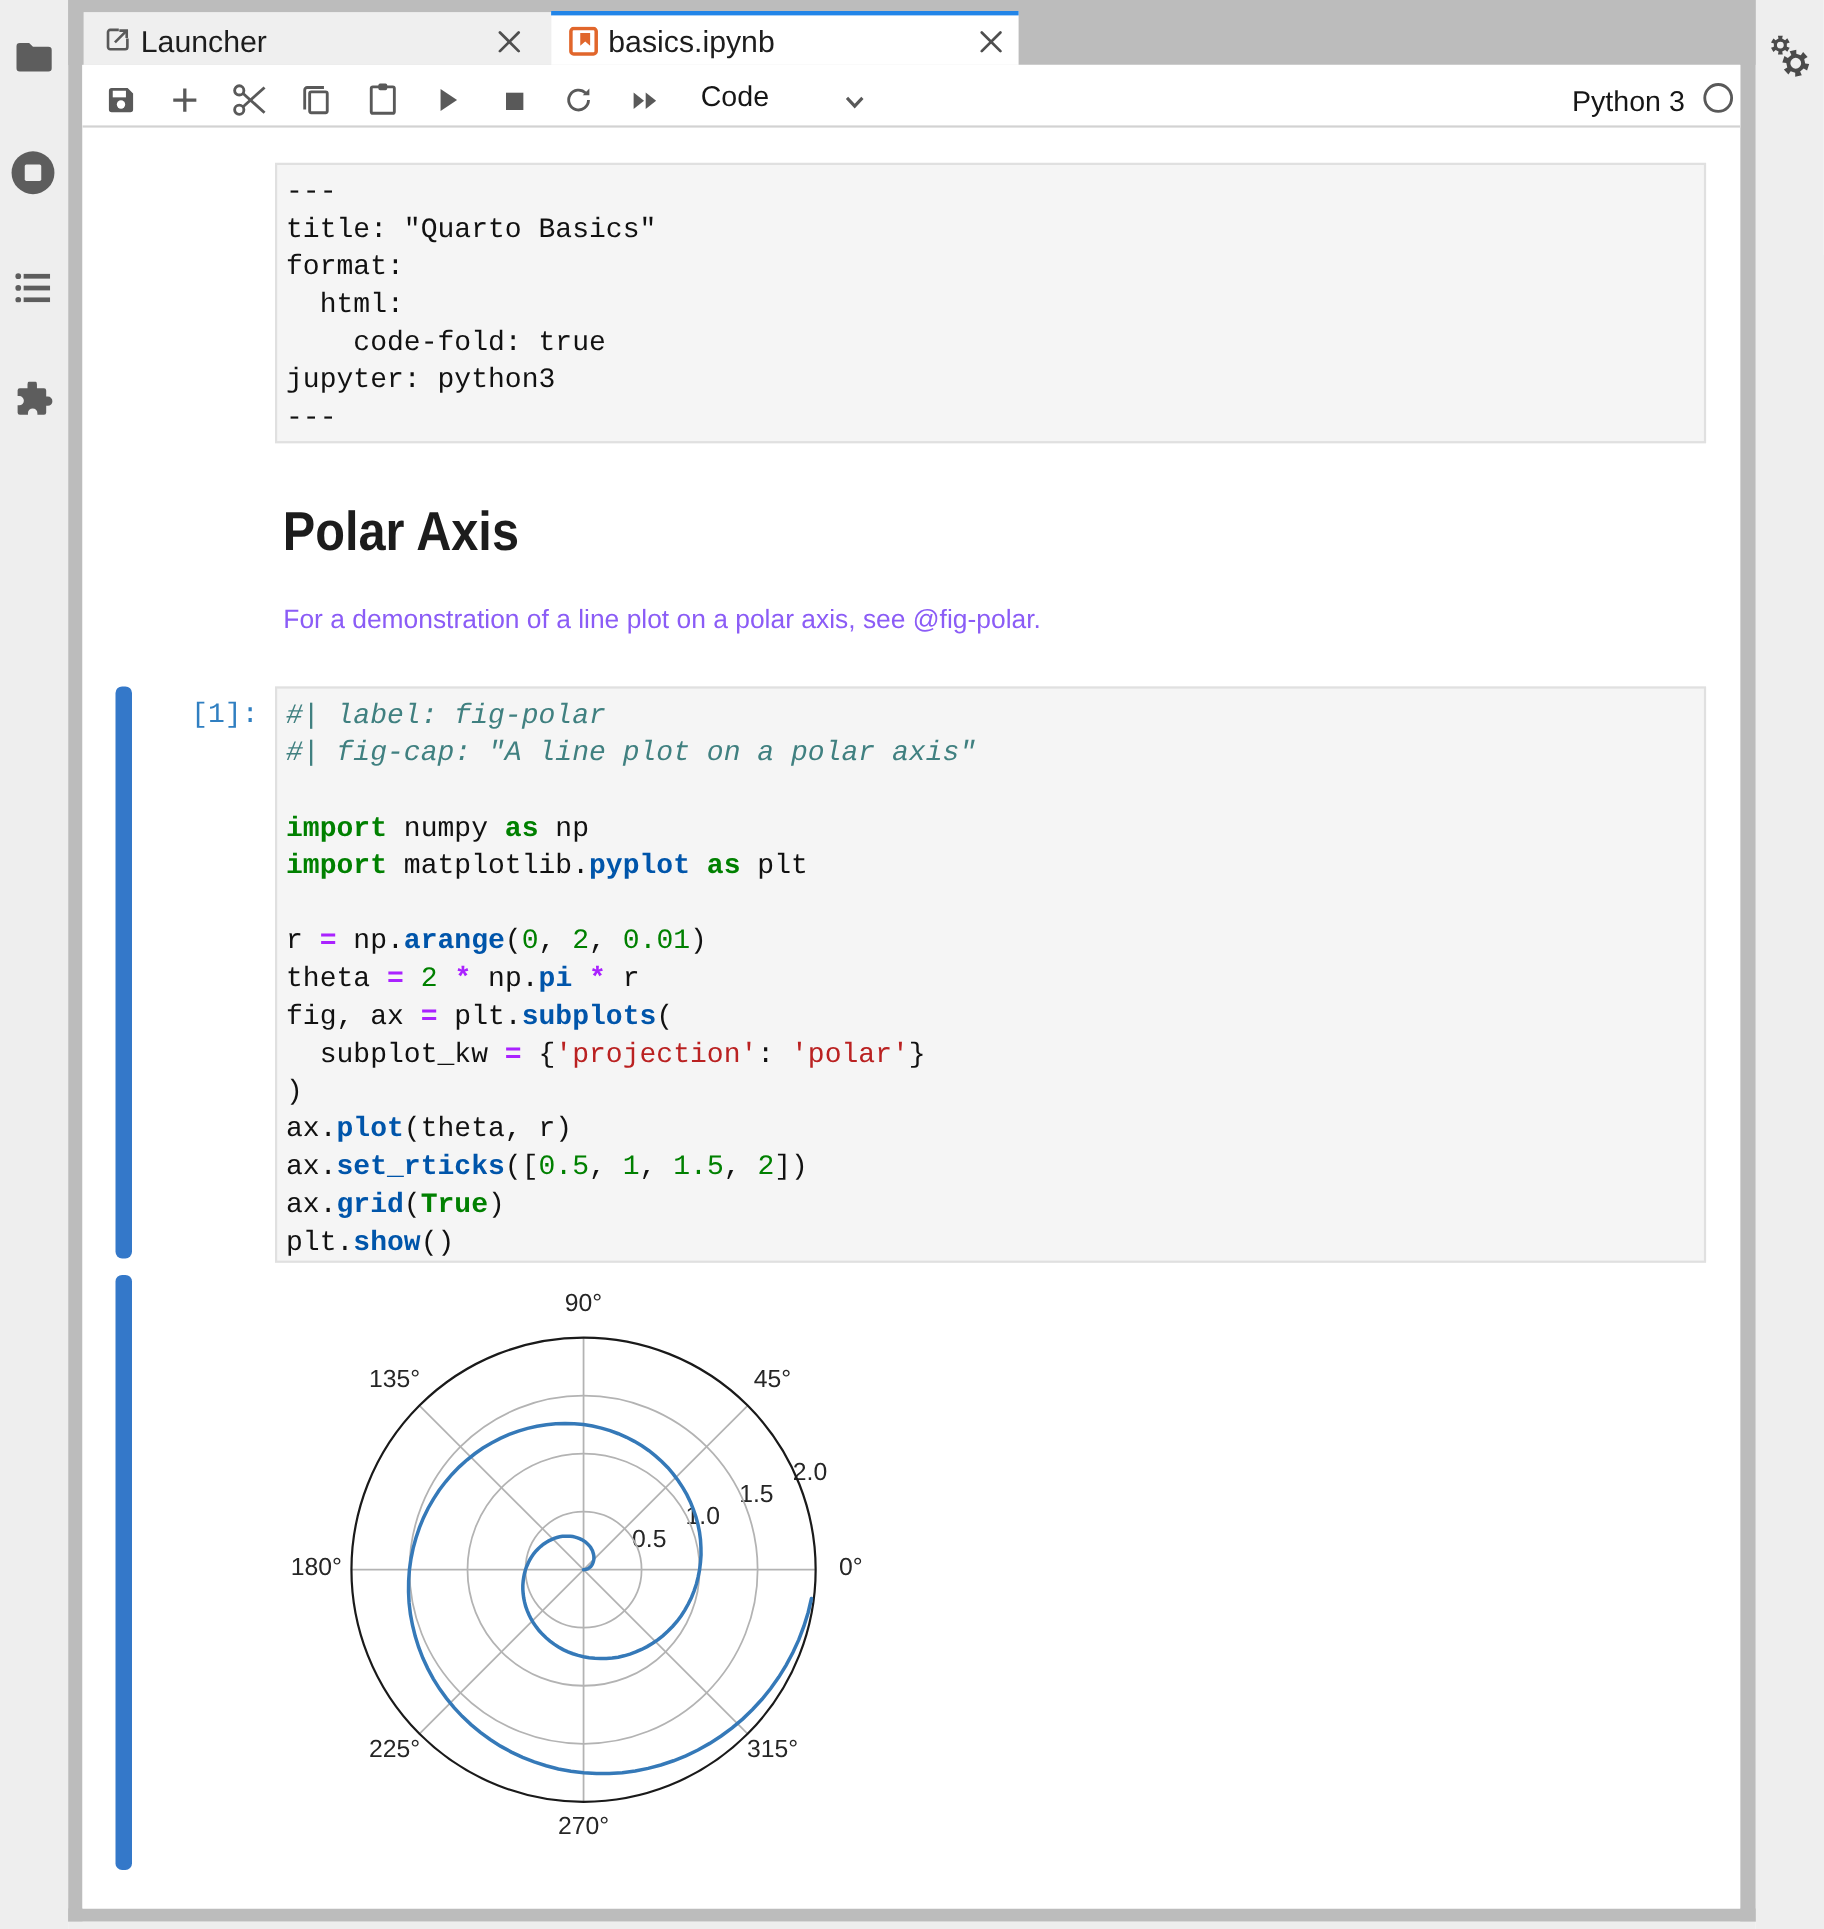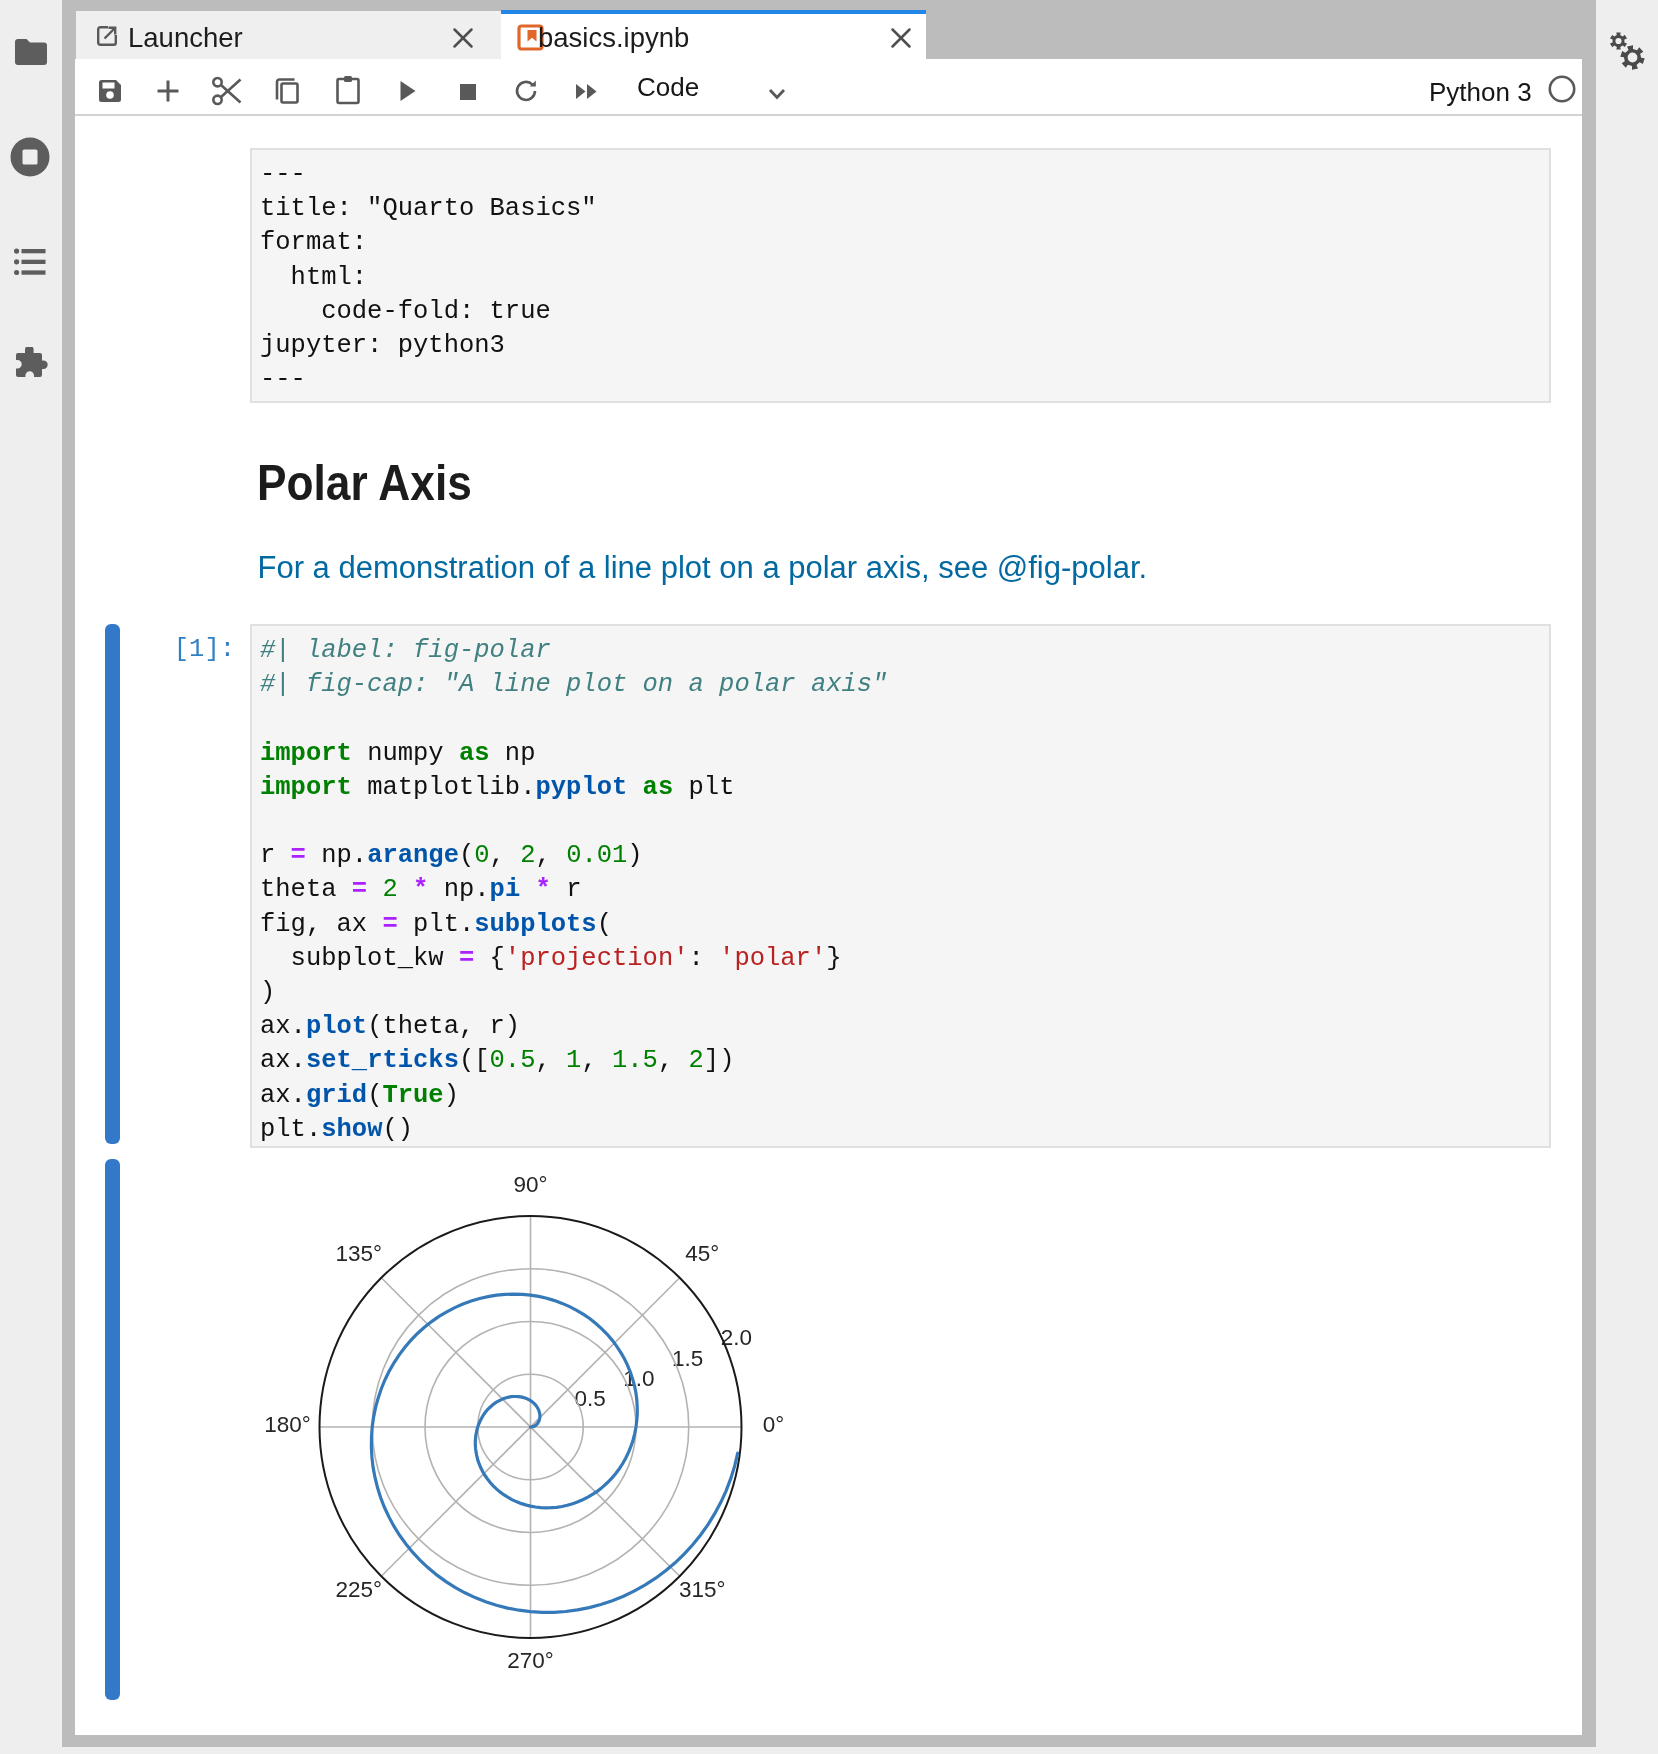--- a/index.html
+++ b/index.html
@@ -63,21 +63,21 @@
       <g stroke="#4f4f4f" stroke-width="2.5" stroke-linecap="round">
         <path d="M2.5 2.5 L19.5 19.5"></path>
         <path d="M19.5 2.5 L2.5 19.5"></path>
       </g>
     </svg></div>
 <div class="abs" style="left:501px;top:10px;width:425px;height:49px;background:#fff;border-top:4.5px solid #2285e8"></div>
 <div class="abs" style="left:517px;top:24px"><svg width="27" height="27" viewBox="0 0 27 27">
       <rect x="2" y="2" width="23" height="23" rx="2.5" fill="none" stroke="#e1662b" stroke-width="3.2"></rect>
       <path d="M10.5 6 h9 v11.5 l-4.5 -3.8 l-4.5 3.8 z" fill="#e1662b"></path>
     </svg></div>
-<div class="tabtxt" style="left:538px;top:22px">basics.ipynb</div>
+<div class="tabtxt" style="left:553px;top:22px">basics.ipynb</div>
 <div class="abs" style="left:890px;top:27px"><svg width="22" height="22" viewBox="0 0 22 22">
       <g stroke="#4f4f4f" stroke-width="2.5" stroke-linecap="round">
         <path d="M2.5 2.5 L19.5 19.5"></path>
         <path d="M19.5 2.5 L2.5 19.5"></path>
       </g>
     </svg></div>
 
 <div class="abs" style="left:75px;top:59px;width:1507px;height:57px;background:#fff;border-bottom:2px solid #d2d2d2"></div>
 <div class="abs" style="left:97px;top:78px"><svg width="26" height="26" viewBox="0 0 26 26">
       <path d="M2 4.5 A2.5 2.5 0 0 1 4.5 2 H19 L24 7 V21.5 A2.5 2.5 0 0 1 21.5 24 H4.5 A2.5 2.5 0 0 1 2 21.5 Z" fill="#595959"></path>
@@ -137,21 +137,21 @@
     <pre>---
 title: "Quarto Basics"
 format:
   html:
     code-fold: true
 jupyter: python3
 ---</pre>
   </div>
 
 <div class="abs" style="left:257px;top:457.7px;font-size:50px;line-height:1;font-weight:bold;color:#1c1c1c;transform:scaleX(0.885);transform-origin:0 0">Polar Axis</div>
-<div class="abs" style="left:257.5px;top:552px;font-size:31px;line-height:1;color:#0369a1">For a demonstration of a line plot on a polar axis, see @fig-polar.</div>
+<div class="abs" style="left:257.5px;top:552px;font-size:24px;line-height:1;color:#8b5cf6">For a demonstration of a line plot on a polar axis, see @fig-polar.</div>
 
 <div class="bar" style="top:624px;height:520px"></div>
 <div class="abs" style="left:146px;top:633px;width:89px;text-align:right;font-family:'Liberation Mono',monospace;font-size:25.5px;line-height:34.2px;color:#307fc1">[1]:</div>
 <div class="cellbox" style="top:624px;height:524px">
     <pre><i class="cm">#| label: fig-polar</i>
 <i class="cm">#| fig-cap: "A line plot on a polar axis"</i>
 
 <b class="kw">import</b> numpy <b class="kw">as</b> np
 <b class="kw">import</b> matplotlib.<span class="pr">pyplot</span> <b class="kw">as</b> plt
 

